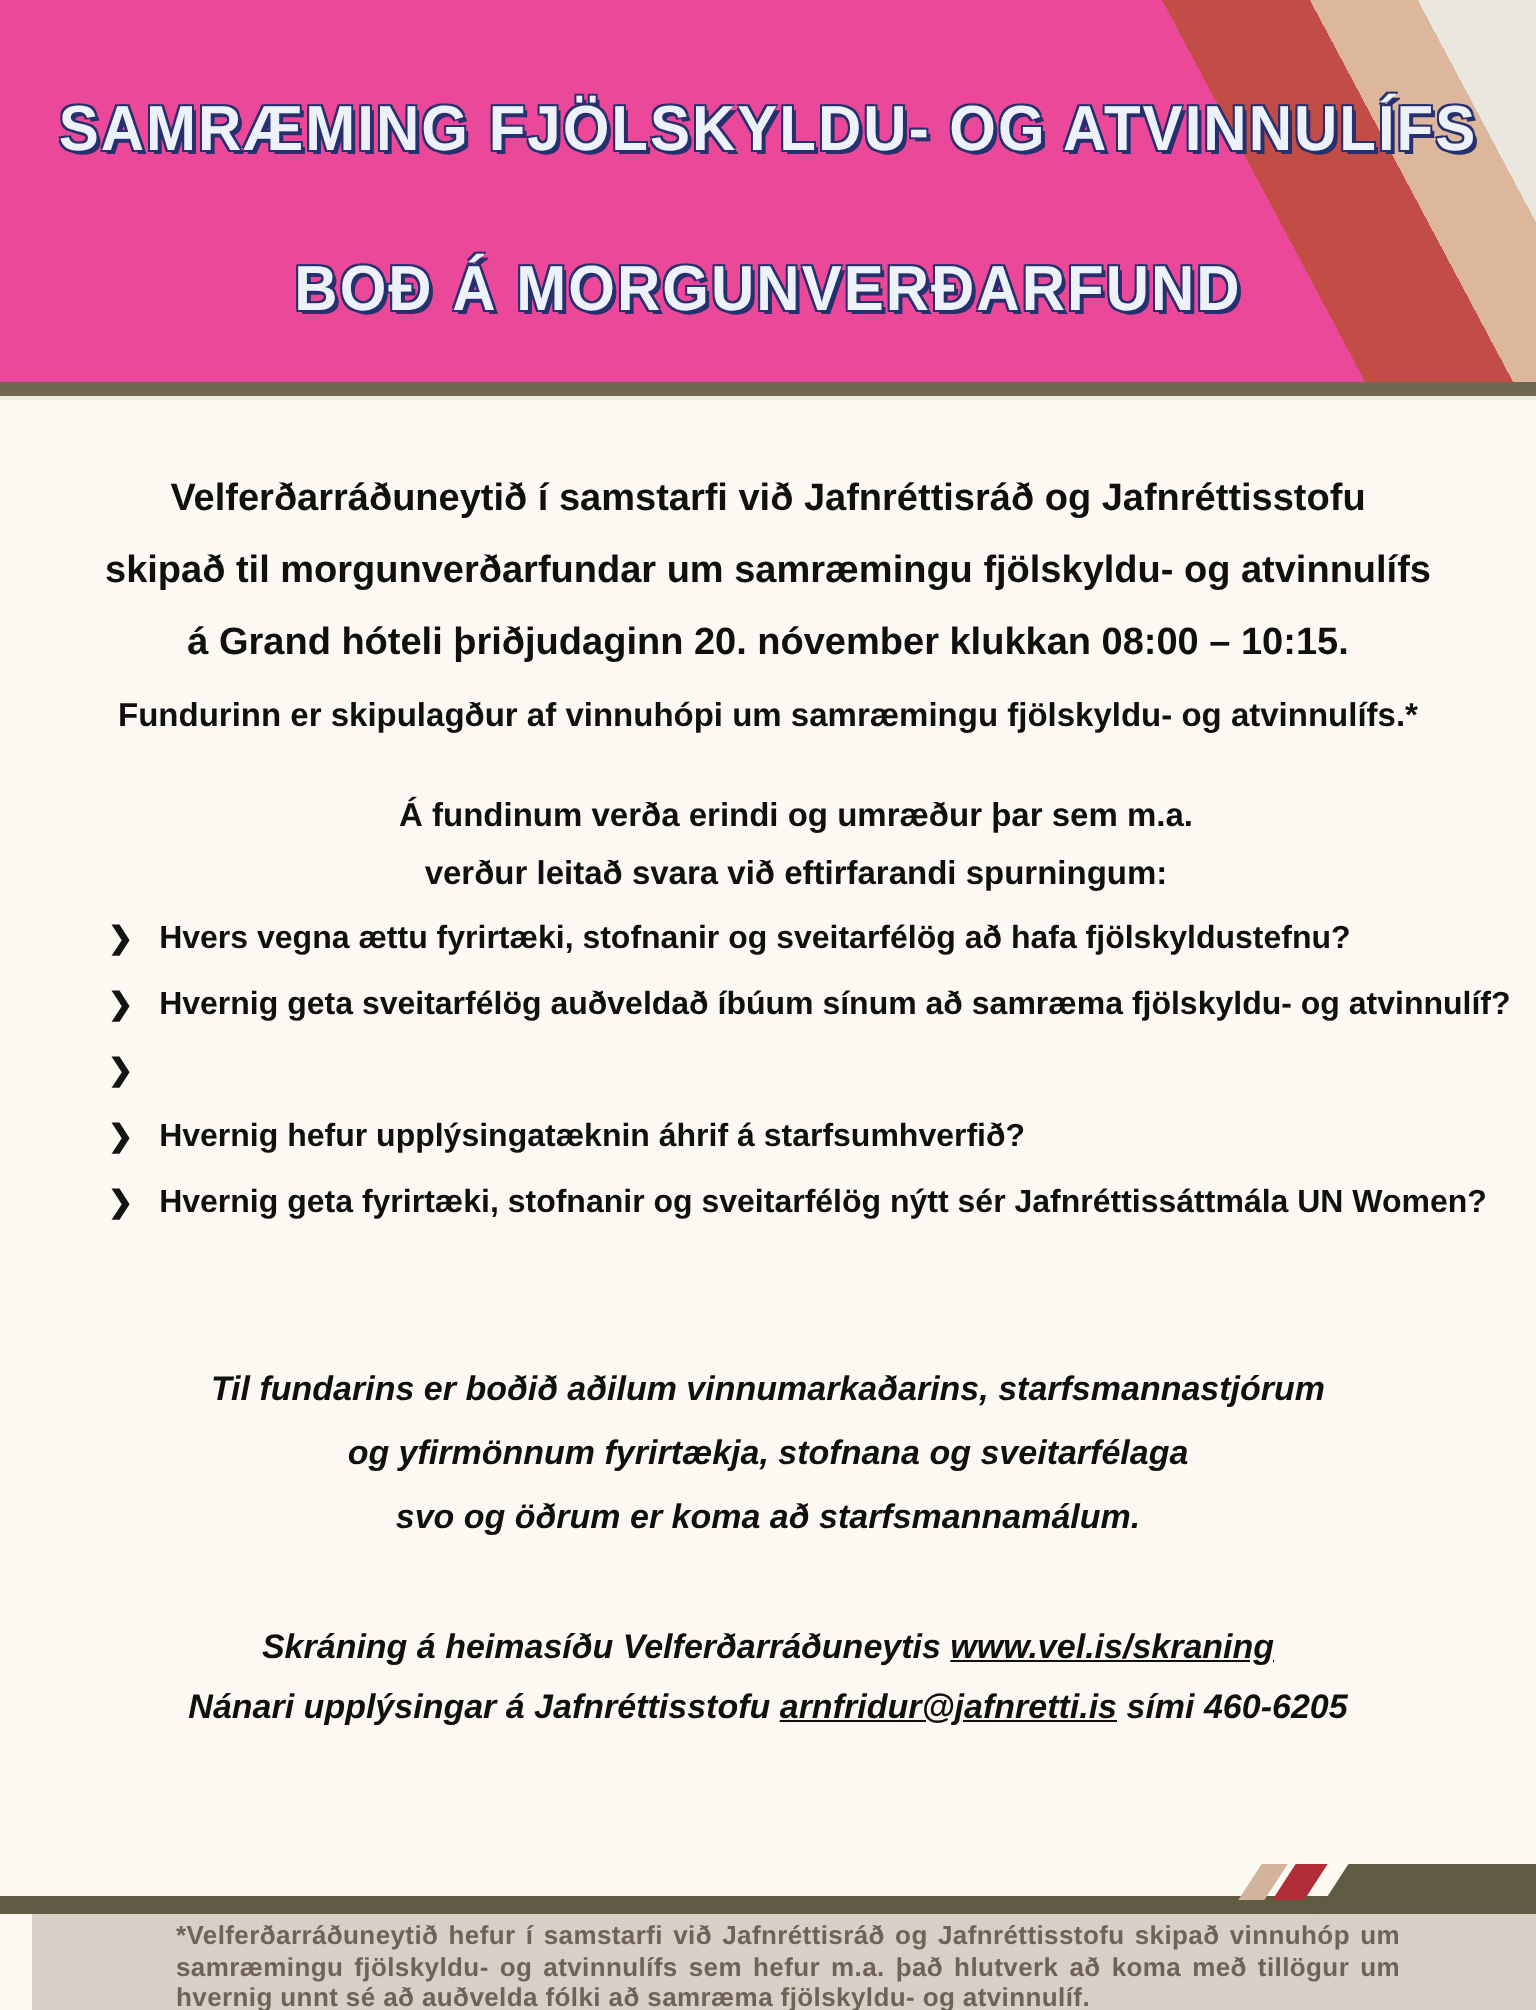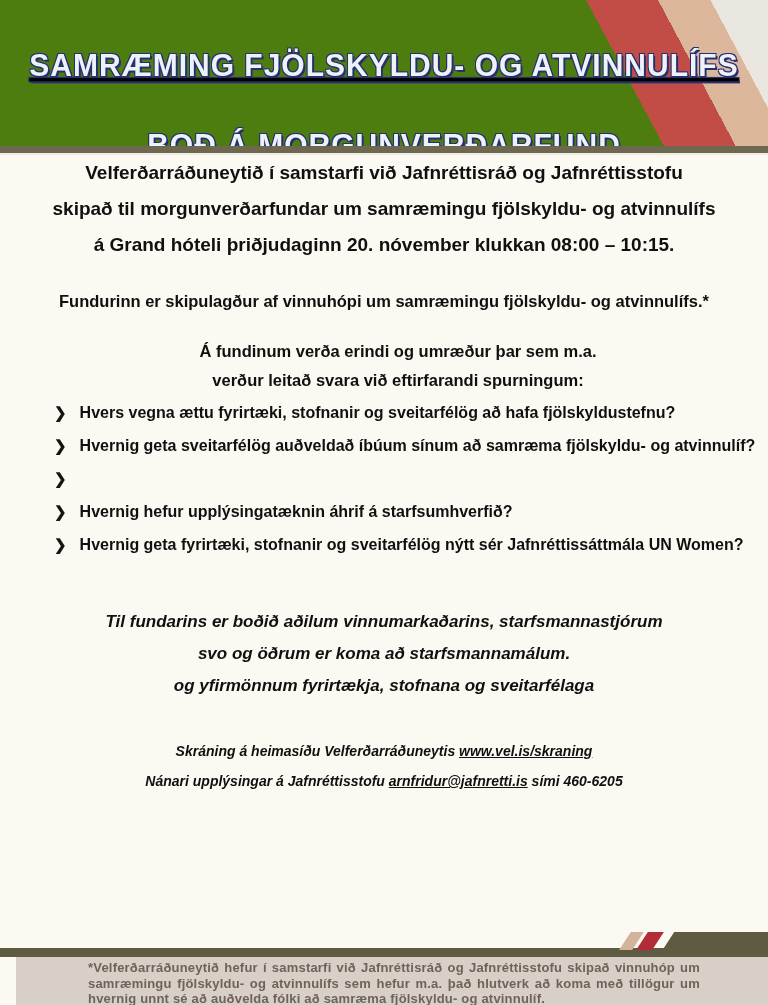--- a/index.html
+++ b/index.html
@@ -12,24 +12,23 @@
     position: relative;
     width: 768px;
     height: 1005px;
     background: #fcf9f2;
     overflow: hidden;
   }
 
   
   .banner {
     position: relative;
-    height: 146px;
-    background: #4d7c0f;
+    height: 191px;
+    background: #ec4899;
     overflow: hidden;
-    text-decoration: underline;
   }
   .corner-stripes {
     position: absolute;
     inset: 0;
     background: linear-gradient(62deg,
       rgba(0,0,0,0) 0 78.5%,
       #c24c46 78.5% 87%,
       #dcb79c 87% 93.2%,
       #eae7e1 93.2%);
   }
@@ -50,30 +49,31 @@
   .banner-title.line2 { padding-top: 46px; font-size: 30px; }
 
   .divider {
     height: 9px;
     background: #6f6850;
     border-bottom: 2px solid #efece3;
   }
 
   
   .content {
+    padding-top: 32px;
     text-align: center;
     color: #101010;
   }
   .intro {
     font-size: 19px;
     font-weight: bold;
     line-height: 36px;
   }
   .organizer {
-    margin-top: 24px;
+    margin-top: 4px;
     font-size: 16.5px;
     font-weight: bold;
     line-height: 28px;
   }
   .agenda {
     margin-top: 22px;
     font-size: 16.5px;
     font-weight: bold;
     line-height: 29px;
     margin-left: 28px;
@@ -94,29 +94,29 @@
     line-height: 19px;
     margin-bottom: 14px;
   }
   .arrow-bullet {
     font-size: 15px;
     line-height: 19px;
     flex: 0 0 auto;
     color: #141414;
   }
   .invitees {
-    margin-top: 52px;
+    margin-top: 68px;
     font-size: 17px;
     font-weight: bold;
     font-style: italic;
     line-height: 32px;
   }
   .registration {
     margin-top: 34px;
-    font-size: 14px;
+    font-size: 17px;
     font-weight: bold;
     font-style: italic;
     line-height: 30px;
   }
   .registration a {
     color: inherit;
     text-decoration: underline;
   }
 
   
@@ -226,22 +226,22 @@
         <span>Hvernig hefur upplýsingatæknin áhrif á starfsumhverfið?</span>
       </li>
       <li>
         <span class="arrow-bullet">❯</span>
         <span>Hvernig geta fyrirtæki, stofnanir og sveitarfélög nýtt sér Jafnréttissáttmála UN Women?</span>
       </li>
     </ul>
 
     <div class="invitees">
       <div>Til fundarins er boðið aðilum vinnumarkaðarins, starfsmannastjórum</div>
+      <div>og yfirmönnum fyrirtækja, stofnana og sveitarfélaga</div>
       <div>svo og öðrum er koma að starfsmannamálum.</div>
-      <div>og yfirmönnum fyrirtækja, stofnana og sveitarfélaga</div>
     </div>
 
     <div class="registration">
       <div>
         <span>Skráning á heimasíðu Velferðarráðuneytis </span><a href="#">www.vel.is/skraning</a>
       </div>
       <div>
         <span>Nánari upplýsingar á Jafnréttisstofu </span><a href="#">arnfridur@jafnretti.is</a><span> sími 460-6205</span>
       </div>
     </div>

